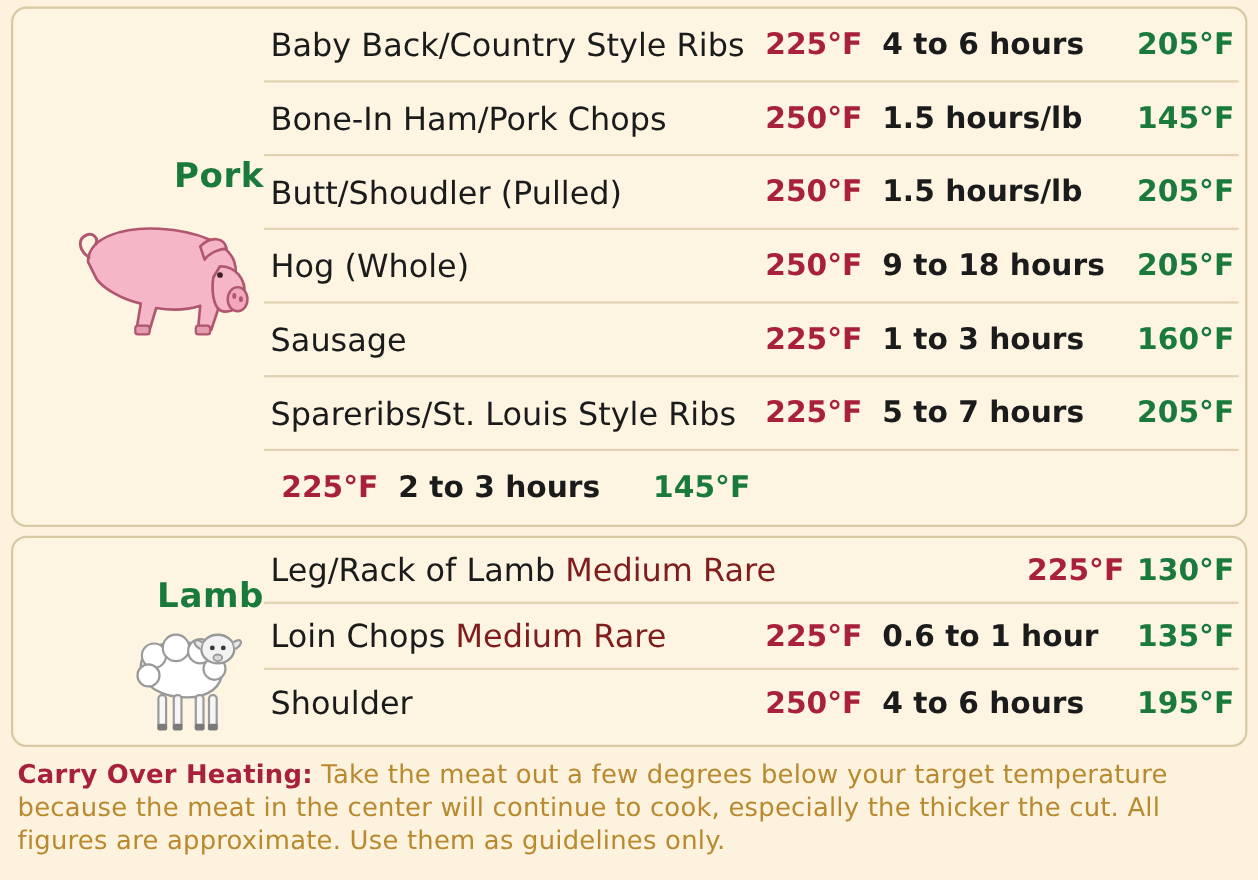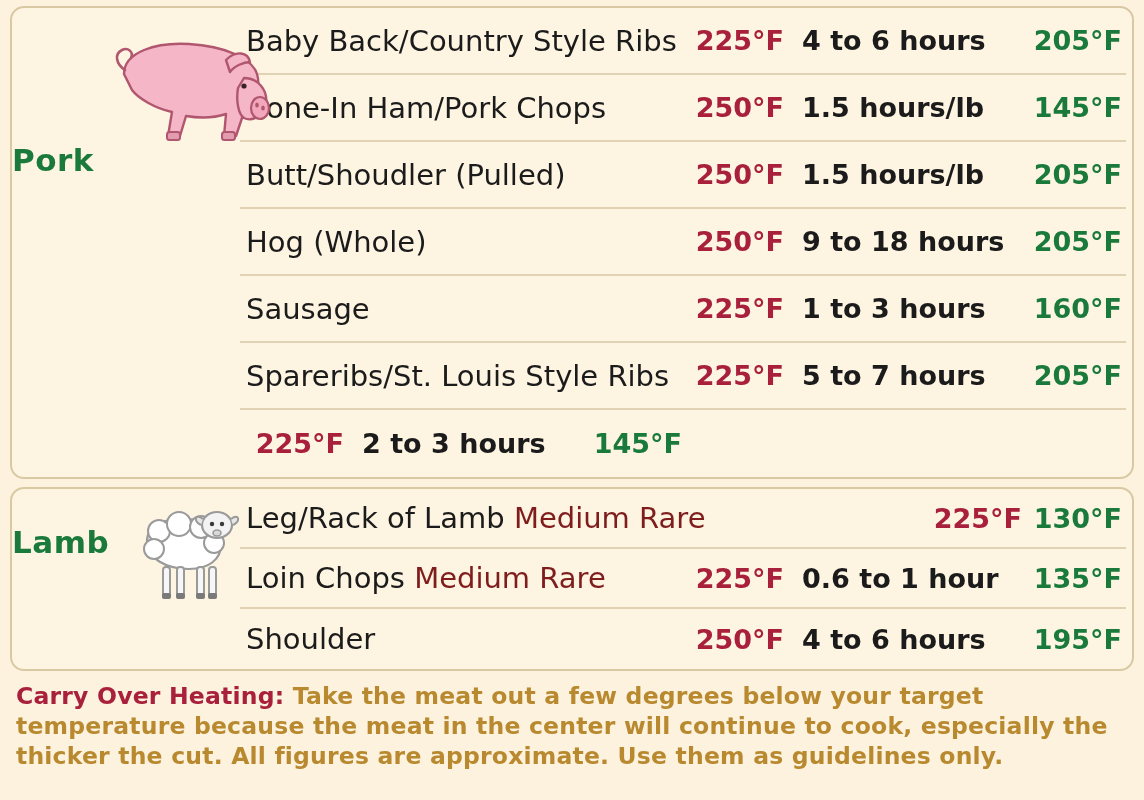--- a/index.html
+++ b/index.html
@@ -32,22 +32,22 @@
   .section-inner {
     display: flex;
     flex-direction: row;
     align-items: stretch;
   }
   .animal-col {
     width: 228px;
     flex: 0 0 228px;
     position: relative;
     display: flex;
-    flex-direction: row;
-    align-items: flex-start;
+    flex-direction: column;
+    align-items: flex-end;
     padding-top: 6px;
   }
   .animal-label {
     font-family: "DejaVu Sans", sans-serif;
     font-weight: bold;
     font-size: 31px;
     color: #1a7a3c;
     letter-spacing: 0.5px;
   }
   .pork-label { margin-top: 128px; }
@@ -115,21 +115,21 @@
     font-family: "DejaVu Sans", sans-serif;
     font-size: 23.5px;
     line-height: 1.28;
     color: #b9892f;
     letter-spacing: 0.2px;
   }
   .footnote .hl {
     color: #a8203c;
     font-weight: bold;
   }
-  .footnote .b { font-weight: bold; }
+  .footnote .b { font-weight: normal; }
 </style>
 </head>
 <body>
 
 <div class="page">
 
   <div class="section">
     <div class="section-inner">
       <div class="animal-col">
         <div class="animal-label pork-label">Pork</div>

